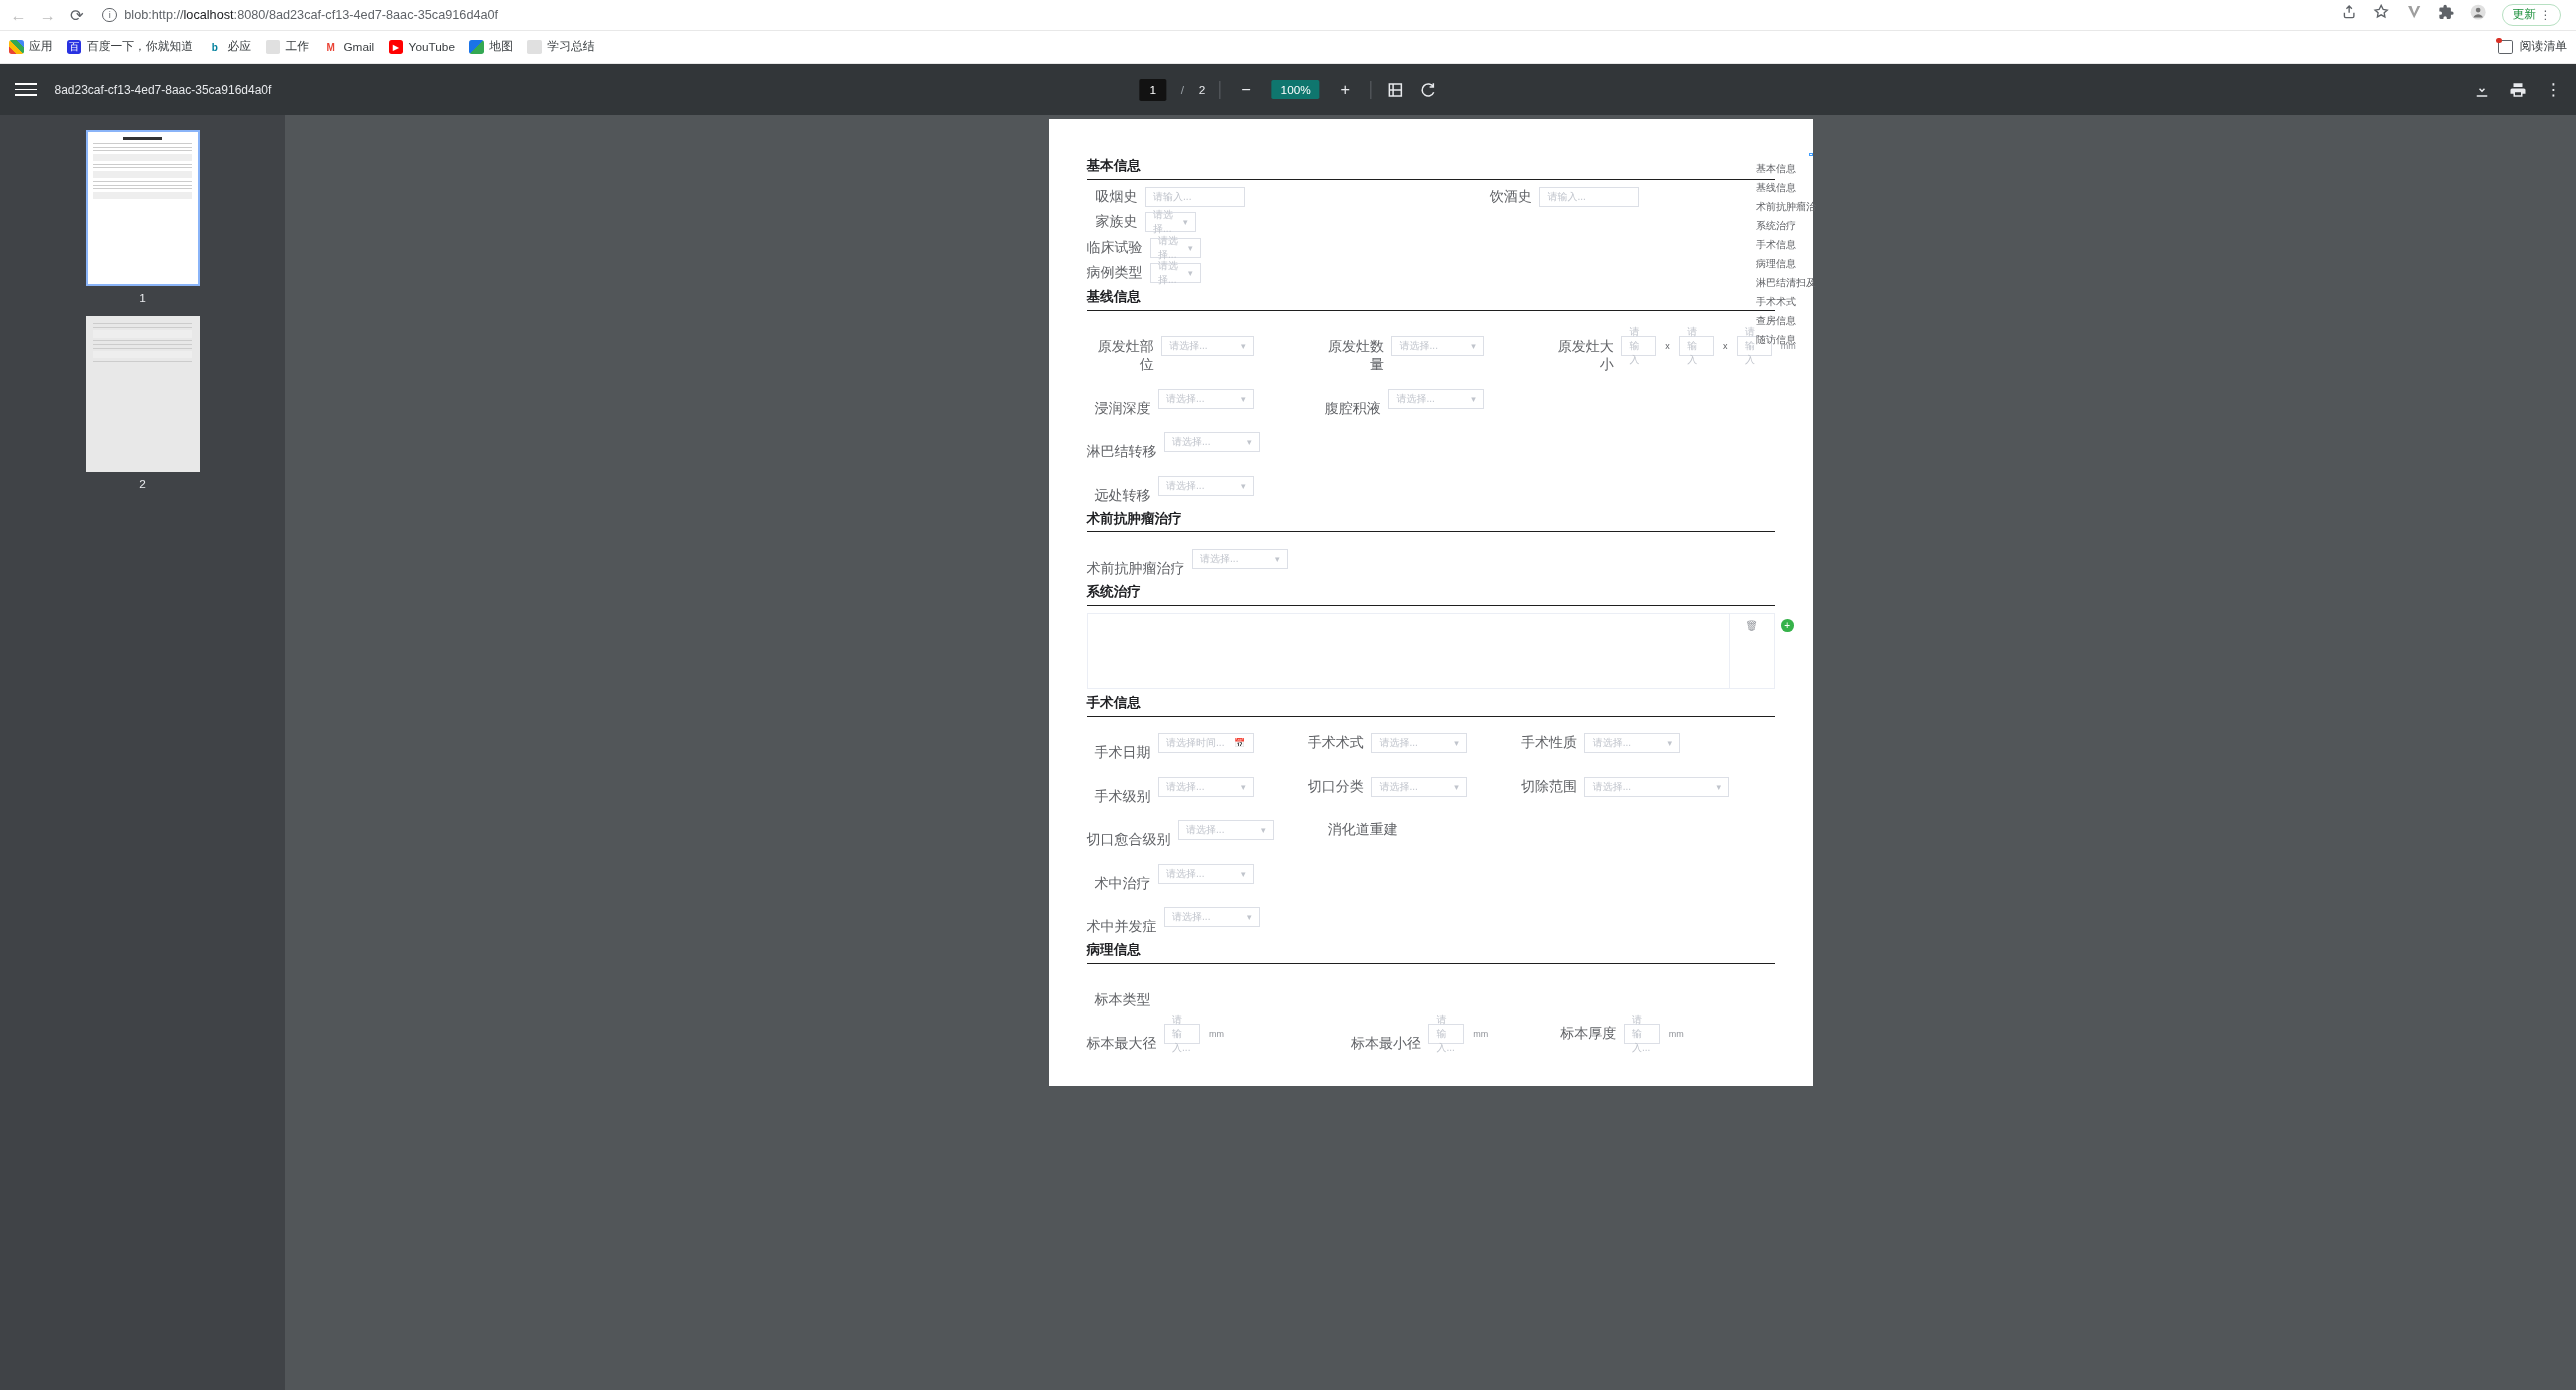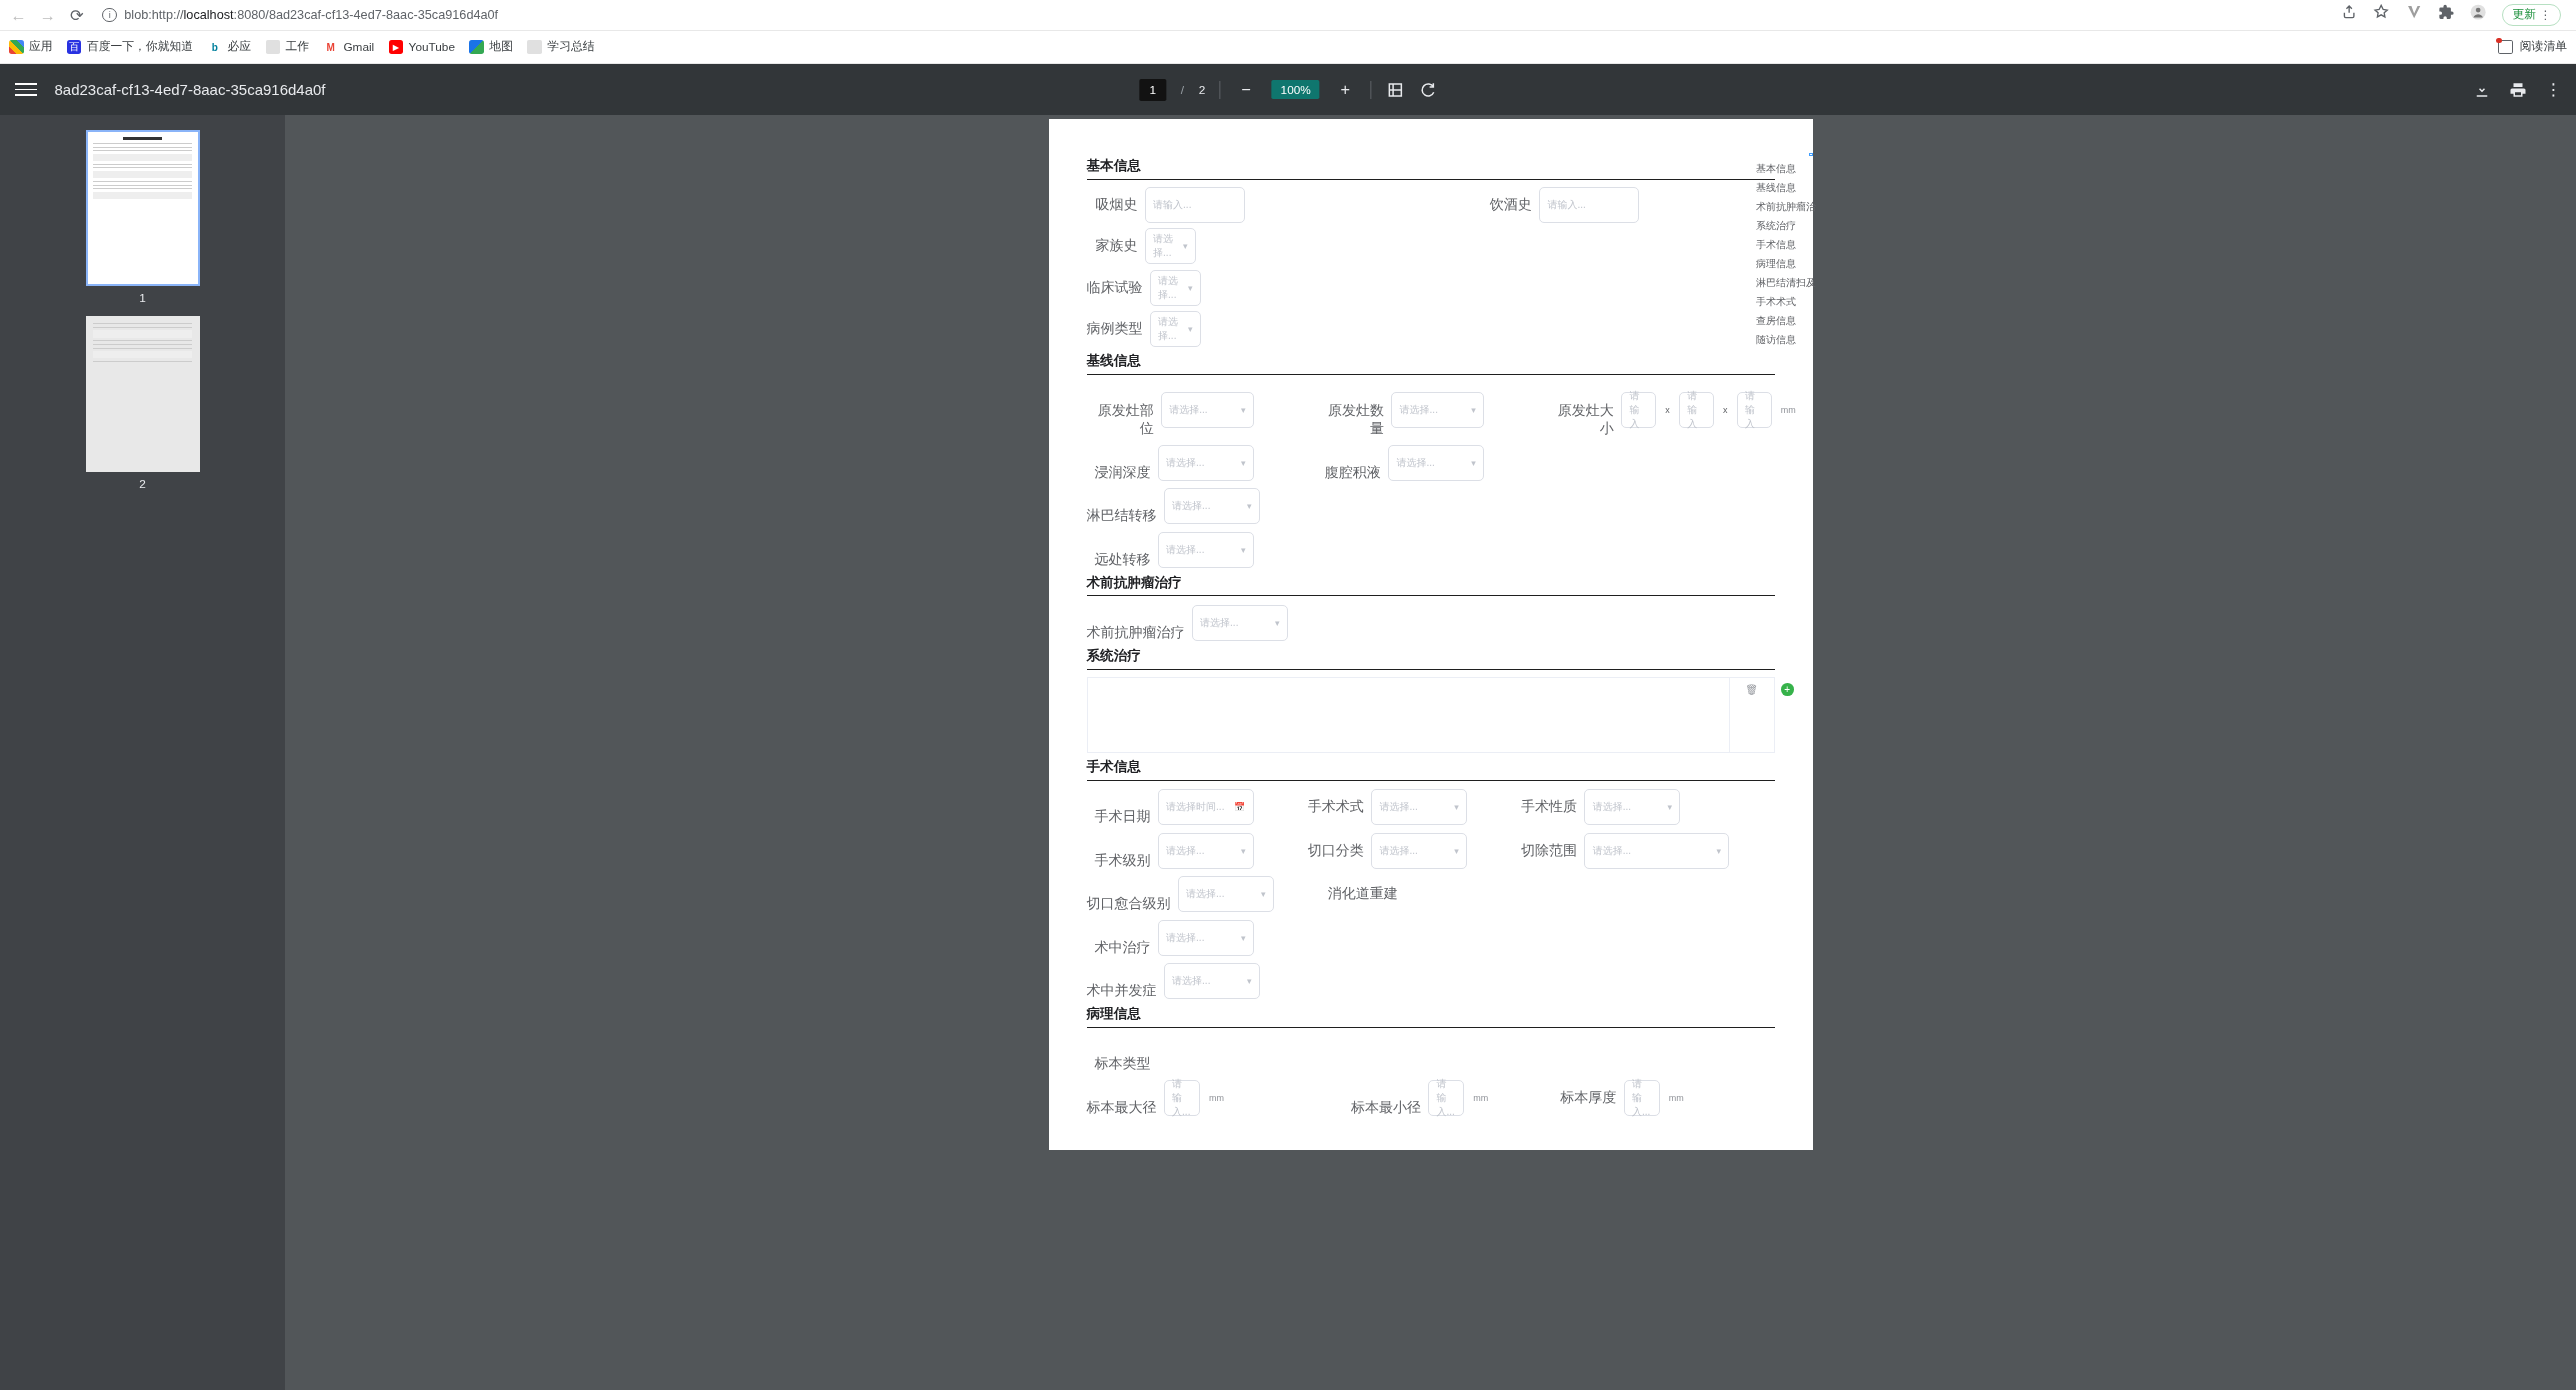--- a/index.html
+++ b/index.html
@@ -29,21 +29,21 @@
   .bm-icon.yt { background:#f00; color:#fff; font-size:8.2px; }
   .bm-icon.maps { background: linear-gradient(135deg,#1a73e8 50%,#34a853 50%); }
   .bookmarks-right { margin-left: auto; display:flex; align-items:center; gap:7.3px; color:#3c4043; }
   .reading-icon { width:14.5px; height:14.5px; border:1.4px solid #5f6368; border-radius:1.8px; position:relative; }
   .reading-icon::before { content:''; position:absolute; width:5.4px; height:5.4px; background:#d93025; border-radius:50%; top:-2.7px; left:-2.7px; }
   
   
   .pdf-toolbar { height: 51px; background: #323639; display: flex; align-items: center; padding: 0 14.5px; color: #fff; }
   .pdf-menu { width: 22px; display:flex; flex-direction:column; gap:3.6px; cursor:pointer; }
   .pdf-menu span { height:1.8px; background:#fff; }
-  .pdf-title { margin-left: 18px; font-size: 15px; color: #e8eaed; }
+  .pdf-title { margin-left: 18px; font-size: 12px; color: #e8eaed; }
   .pdf-center { position:absolute; left:50%; transform:translateX(-50%); display:flex; align-items:center; gap:14.5px; }
   .pg-box { background:#121212; color:#fff; width:27px; height:22px; text-align:center; border-radius:1.8px; line-height:22px; font-size:11.8px; }
   .pg-sep { color:#9aa0a6; }
   .pg-total { color:#e8eaed; }
   .vdiv { width:0.9px; height:18px; background:#5f6368; }
   .zoom-btn { color:#e8eaed; font-size:16.3px; width:22px; text-align:center; cursor:pointer; }
   .zoom-pct { background:#0f766e; padding:2.7px 9px; border-radius:1.8px; font-size:11.8px; }
   .fit-icon, .rotate-icon { width:18px; height:18px; color:#e8eaed; cursor:pointer; }
   .pdf-right { margin-left:auto; display:flex; gap:18px; align-items:center; }
   .pdf-right svg { width:18px; height:18px; fill:#e8eaed; cursor:pointer; }
@@ -67,21 +67,21 @@
   .doc-title { text-align:center; font-size:18px; font-weight:500; color:#2d2d2d; margin-bottom:7.3px; }
   
   .section { margin-top: 5.4px; }
   .section-h { font-size:13.6px; font-weight:700; border-bottom:1.8px solid #1f1f1f; padding-bottom:3.6px; margin-bottom:7.3px; }
   
   .form-rows { display:flex; flex-direction:column; gap:5.4px; }
   .form-row { display:flex; align-items:center; gap:18px; }
   .fld { display:flex; align-items:center; gap:7.3px; }
   .fld-label { font-size:14px; color:#606266; min-width:51px; text-align:right; }
   .fld-label.w80 { min-width:64px;margin-top:20px; }
-  .finput { border:0.9px solid #dcdfe6; border-radius:5px; height:36px; padding:0 7.3px; font-size:10px; color:#c0c4cc; display:flex; align-items:center; justify-content:space-between; }
+  .finput { border:0.9px solid #dcdfe6; border-radius:0; height:20px; padding:0 7.3px; font-size:10px; color:#c0c4cc; display:flex; align-items:center; justify-content:space-between; }
   .finput.w-lg { width:100px; }
   .finput.w-md { width:51px; }
   .finput.w-sel { width:96px; }
   .finput.w-sm { width:36px; }
   .caret { color:#c0c4cc; font-size:9px; }
   .date-icon { color:#c0c4cc; font-size:9px; }
   .unit { font-size:9px; color:#909399; margin-left:1.8px; }
   .x-sep { font-size:9px; color:#606266; margin:0 1.8px; }
   
   

